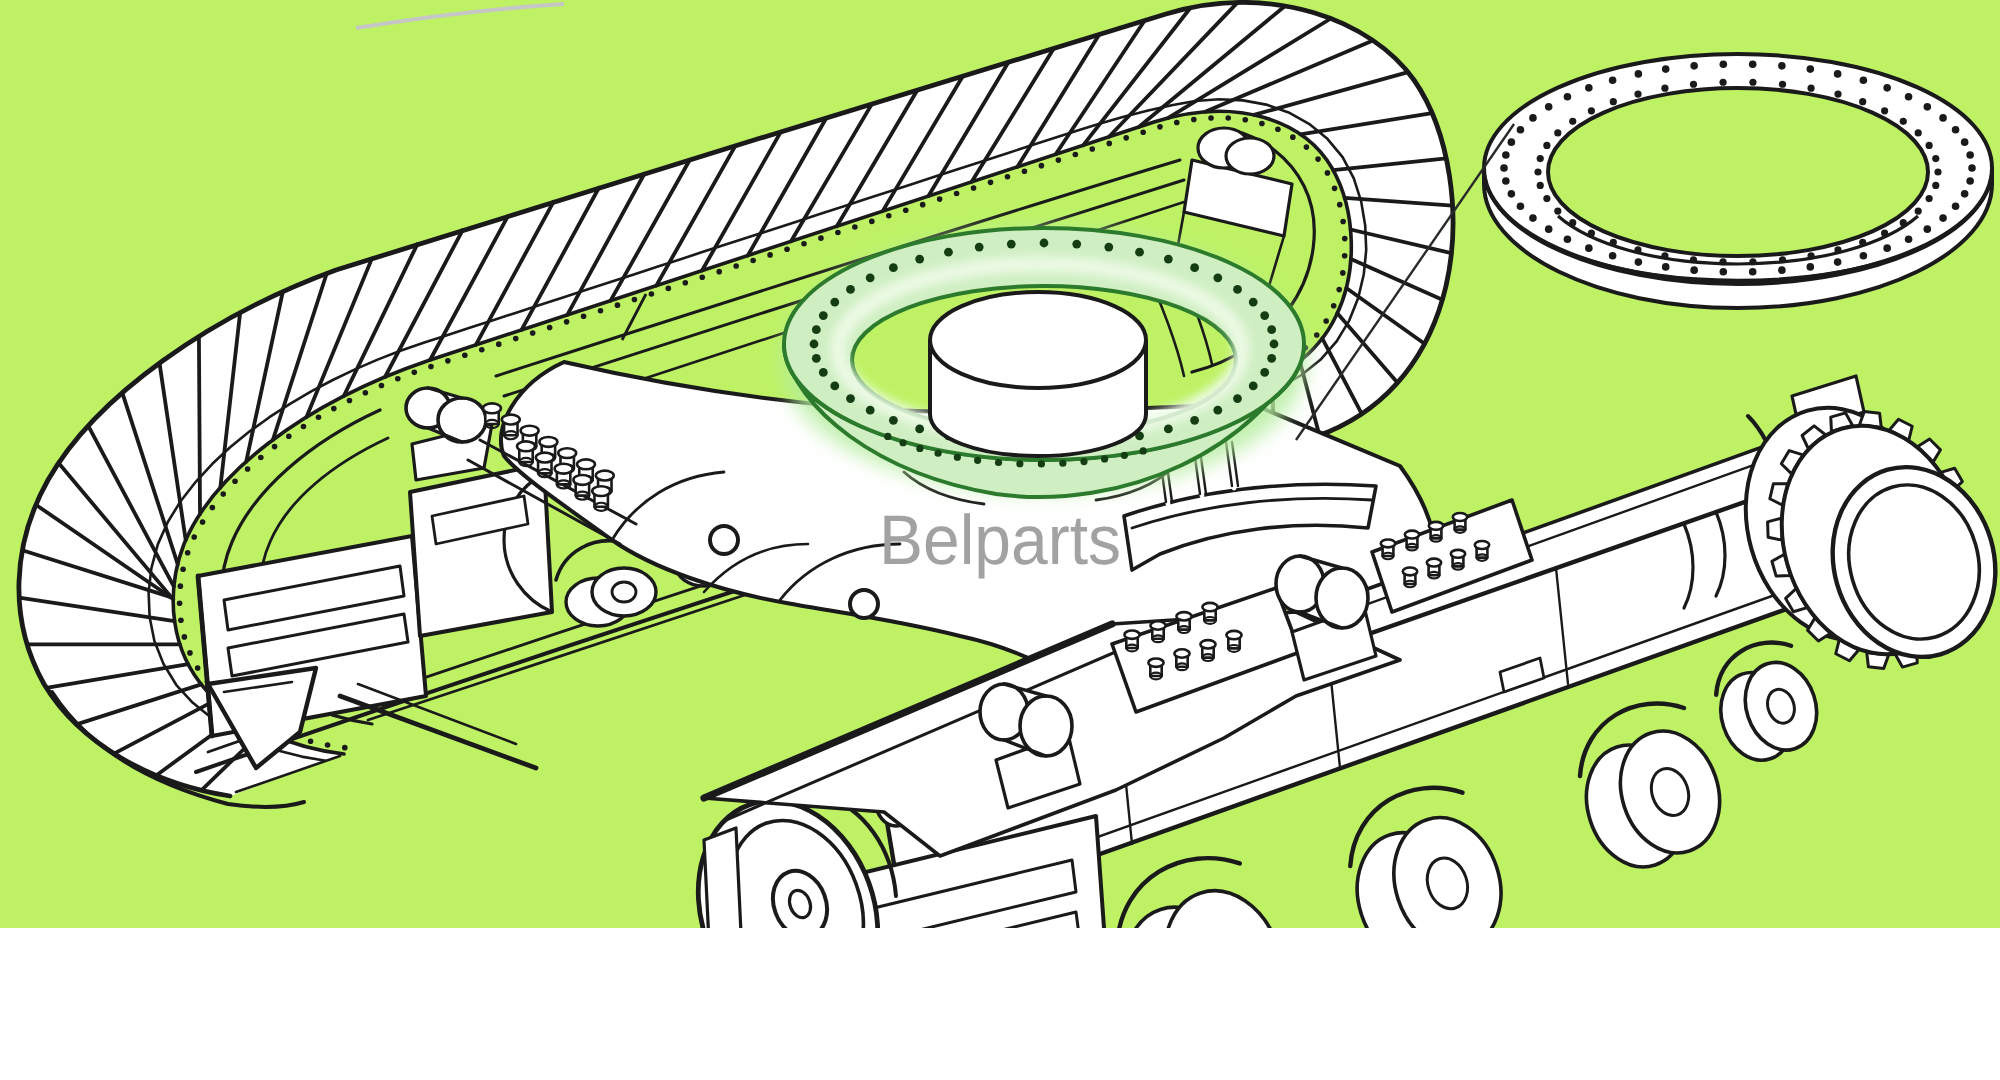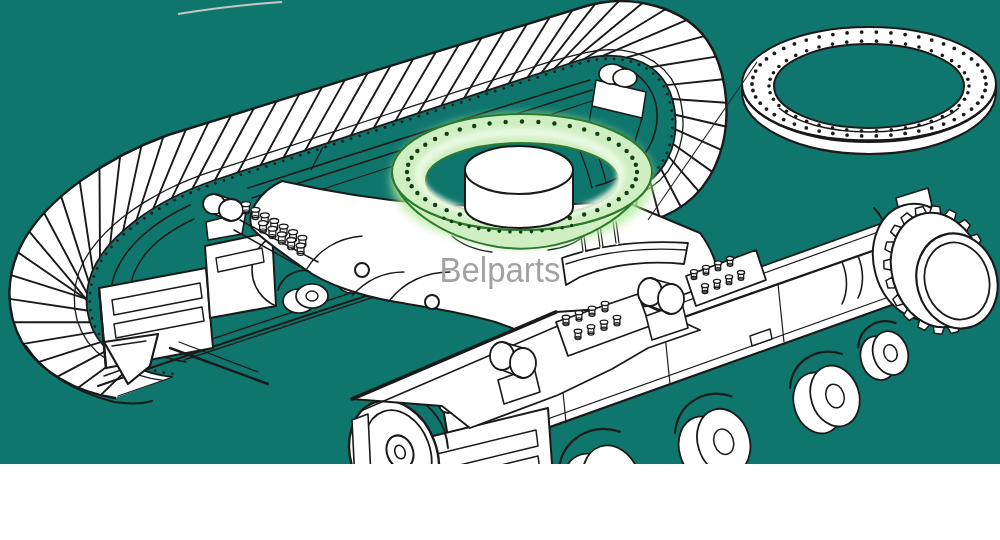--- a/index.html
+++ b/index.html
@@ -1,16 +1,16 @@
 <!DOCTYPE html>
 <html><head>
 <meta charset="utf-8">
 <style>
   html,body{margin:0;padding:0;background:#ffffff;}
-  .stage{position:relative;width:1000px;height:464px;background:#0f766e;overflow:hidden;
+  .stage{position:relative;width:1000px;height:464px;background:#bef264;overflow:hidden;
          font-family:"Liberation Sans", sans-serif;}
   svg{display:block}
 </style>
 </head>
 <body>
 
 <div class="stage">
 <svg id="scene" width="1000" height="540" viewBox="0 0 1000 540" xmlns="http://www.w3.org/2000/svg">
   <defs>
     <filter id="blurGlow" x="-30%" y="-30%" width="160%" height="160%">

